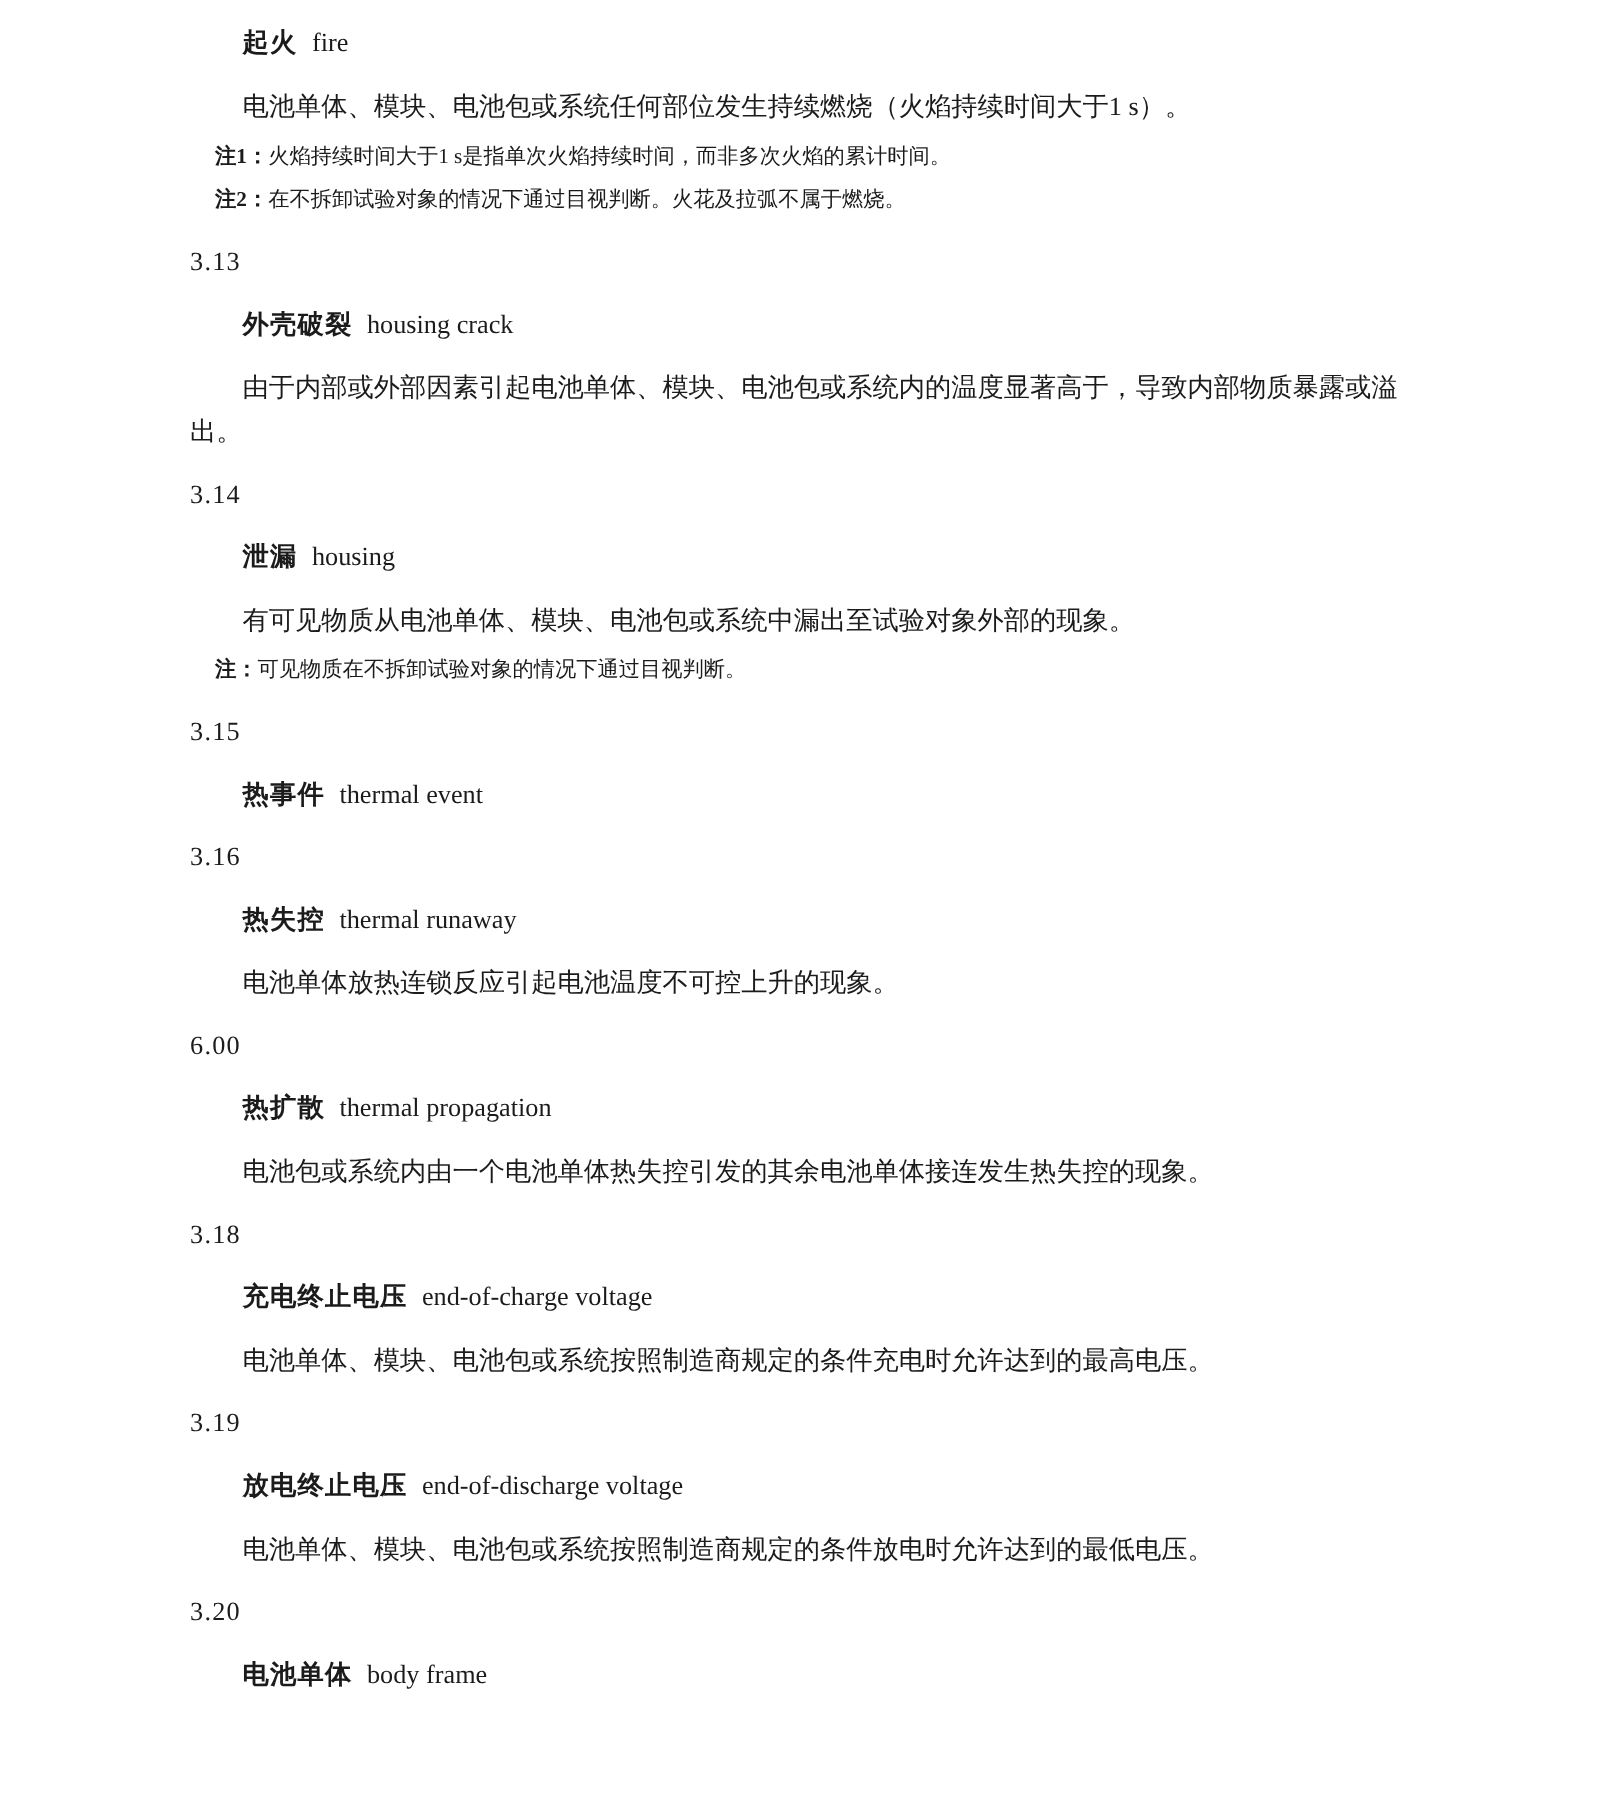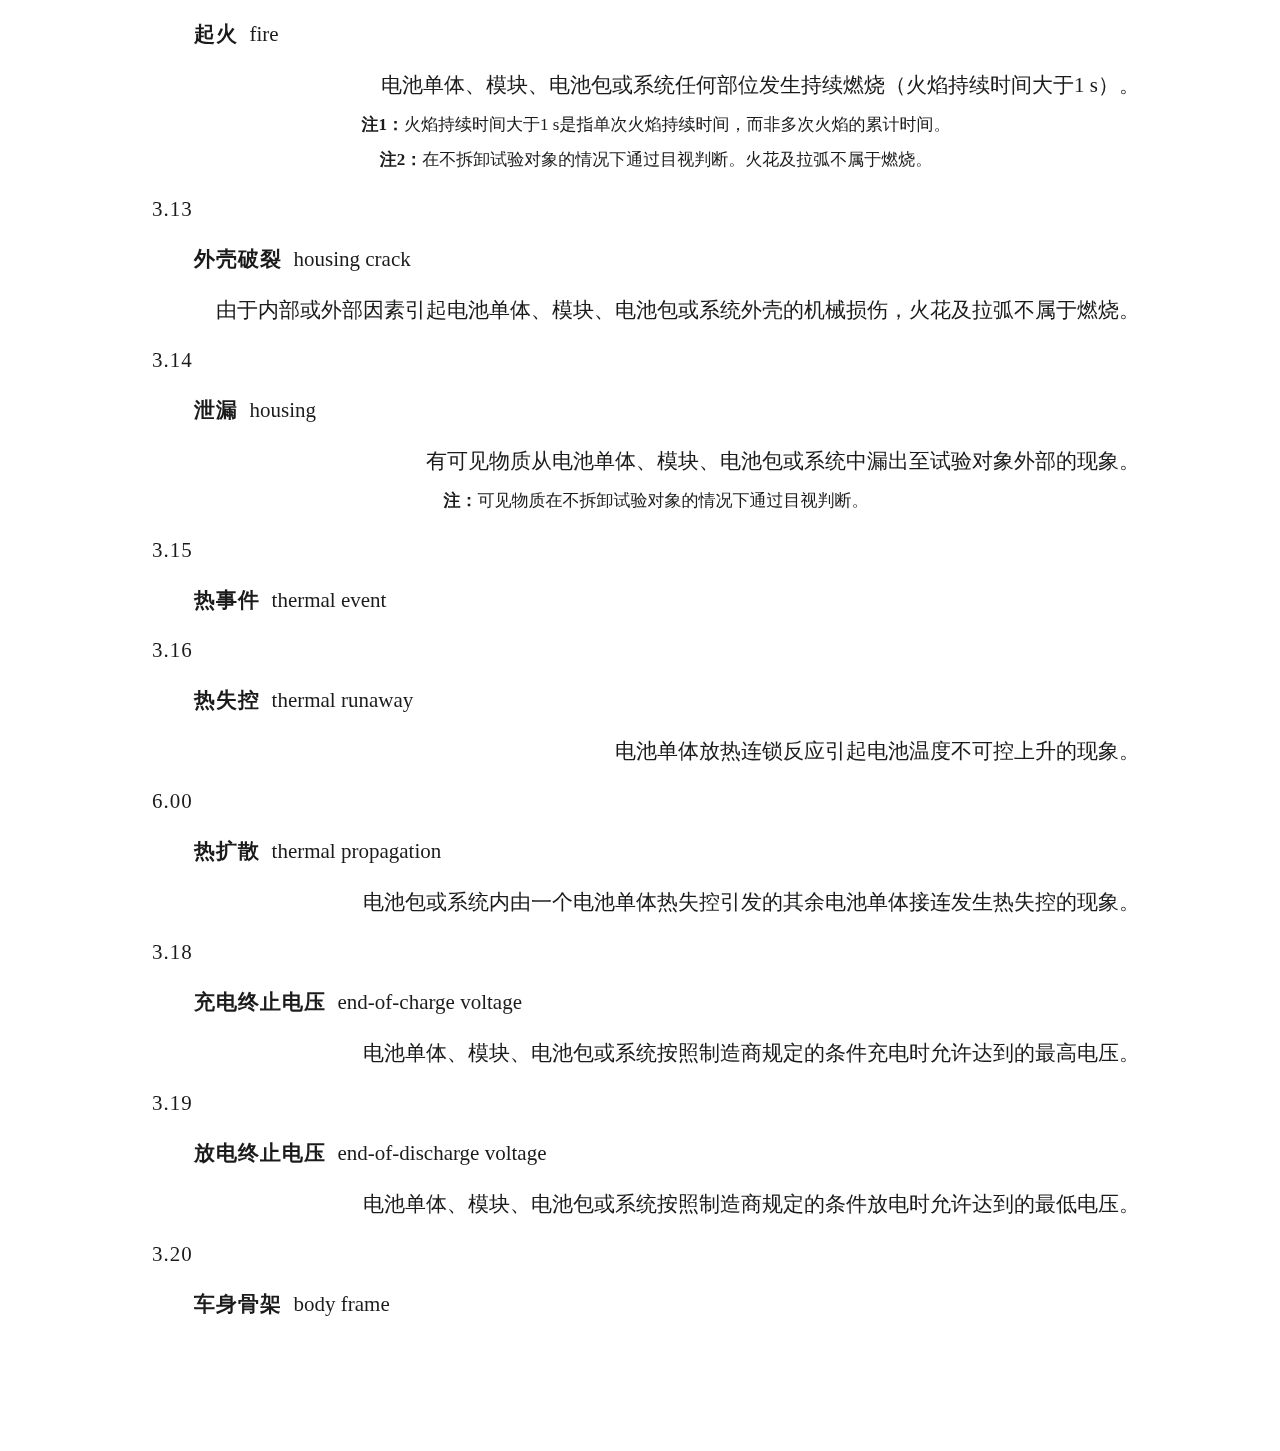--- a/index.html
+++ b/index.html
@@ -29,28 +29,26 @@
     font-weight: bold;
     letter-spacing: 1px;
     margin-top: 48px;
   }
   .term-en {
     margin-left: 0.55em;
   }
   .definition {
     margin-top: 16px;
     text-indent: 2em;
-    text-align: right;
   }
   .note {
     margin-top: 4px;
     margin-left: 20px;
     font-size: 17px;
     line-height: 35px;
-    text-align: center;
   }
   .note + .note { margin-top: 0; }
   .note-label { font-weight: bold; }
 </style>
 </head>
 <body>
 
 <section class="term-section">
   <p class="term-line">
     <span class="term-zh">起火</span><span class="term-en">fire</span>
@@ -58,21 +56,21 @@
   <p class="definition">电池单体、模块、电池包或系统任何部位发生持续燃烧（火焰持续时间大于1 s）。</p>
   <p class="note"><span class="note-label">注1：</span><span>火焰持续时间大于1 s是指单次火焰持续时间，而非多次火焰的累计时间。</span></p>
   <p class="note"><span class="note-label">注2：</span><span>在不拆卸试验对象的情况下通过目视判断。火花及拉弧不属于燃烧。</span></p>
 </section>
 
 <section class="term-section">
   <p class="clause-number">3.13</p>
   <p class="term-line">
     <span class="term-zh">外壳破裂</span><span class="term-en">housing crack</span>
   </p>
-  <p class="definition">由于内部或外部因素引起电池单体、模块、电池包或系统外壳的机械损伤，火花及拉弧不属于燃烧。</p>
+  <p class="definition">由于内部或外部因素引起电池单体、模块、电池包或系统内的温度显著高于，导致内部物质暴露或溢出。</p>
 </section>
 
 <section class="term-section">
   <p class="clause-number">3.14</p>
   <p class="term-line">
     <span class="term-zh">泄漏</span><span class="term-en">housing</span>
   </p>
   <p class="definition">有可见物质从电池单体、模块、电池包或系统中漏出至试验对象外部的现象。</p>
   <p class="note"><span class="note-label">注：</span><span>可见物质在不拆卸试验对象的情况下通过目视判断。</span></p>
 </section>
@@ -112,15 +110,15 @@
   <p class="clause-number">3.19</p>
   <p class="term-line">
     <span class="term-zh">放电终止电压</span><span class="term-en">end-of-discharge voltage</span>
   </p>
   <p class="definition">电池单体、模块、电池包或系统按照制造商规定的条件放电时允许达到的最低电压。</p>
 </section>
 
 <section class="term-section">
   <p class="clause-number">3.20</p>
   <p class="term-line">
-    <span class="term-zh">车身骨架</span><span class="term-en">body frame</span>
+    <span class="term-zh">电池单体</span><span class="term-en">body frame</span>
   </p>
 </section>
 
 </body></html>

